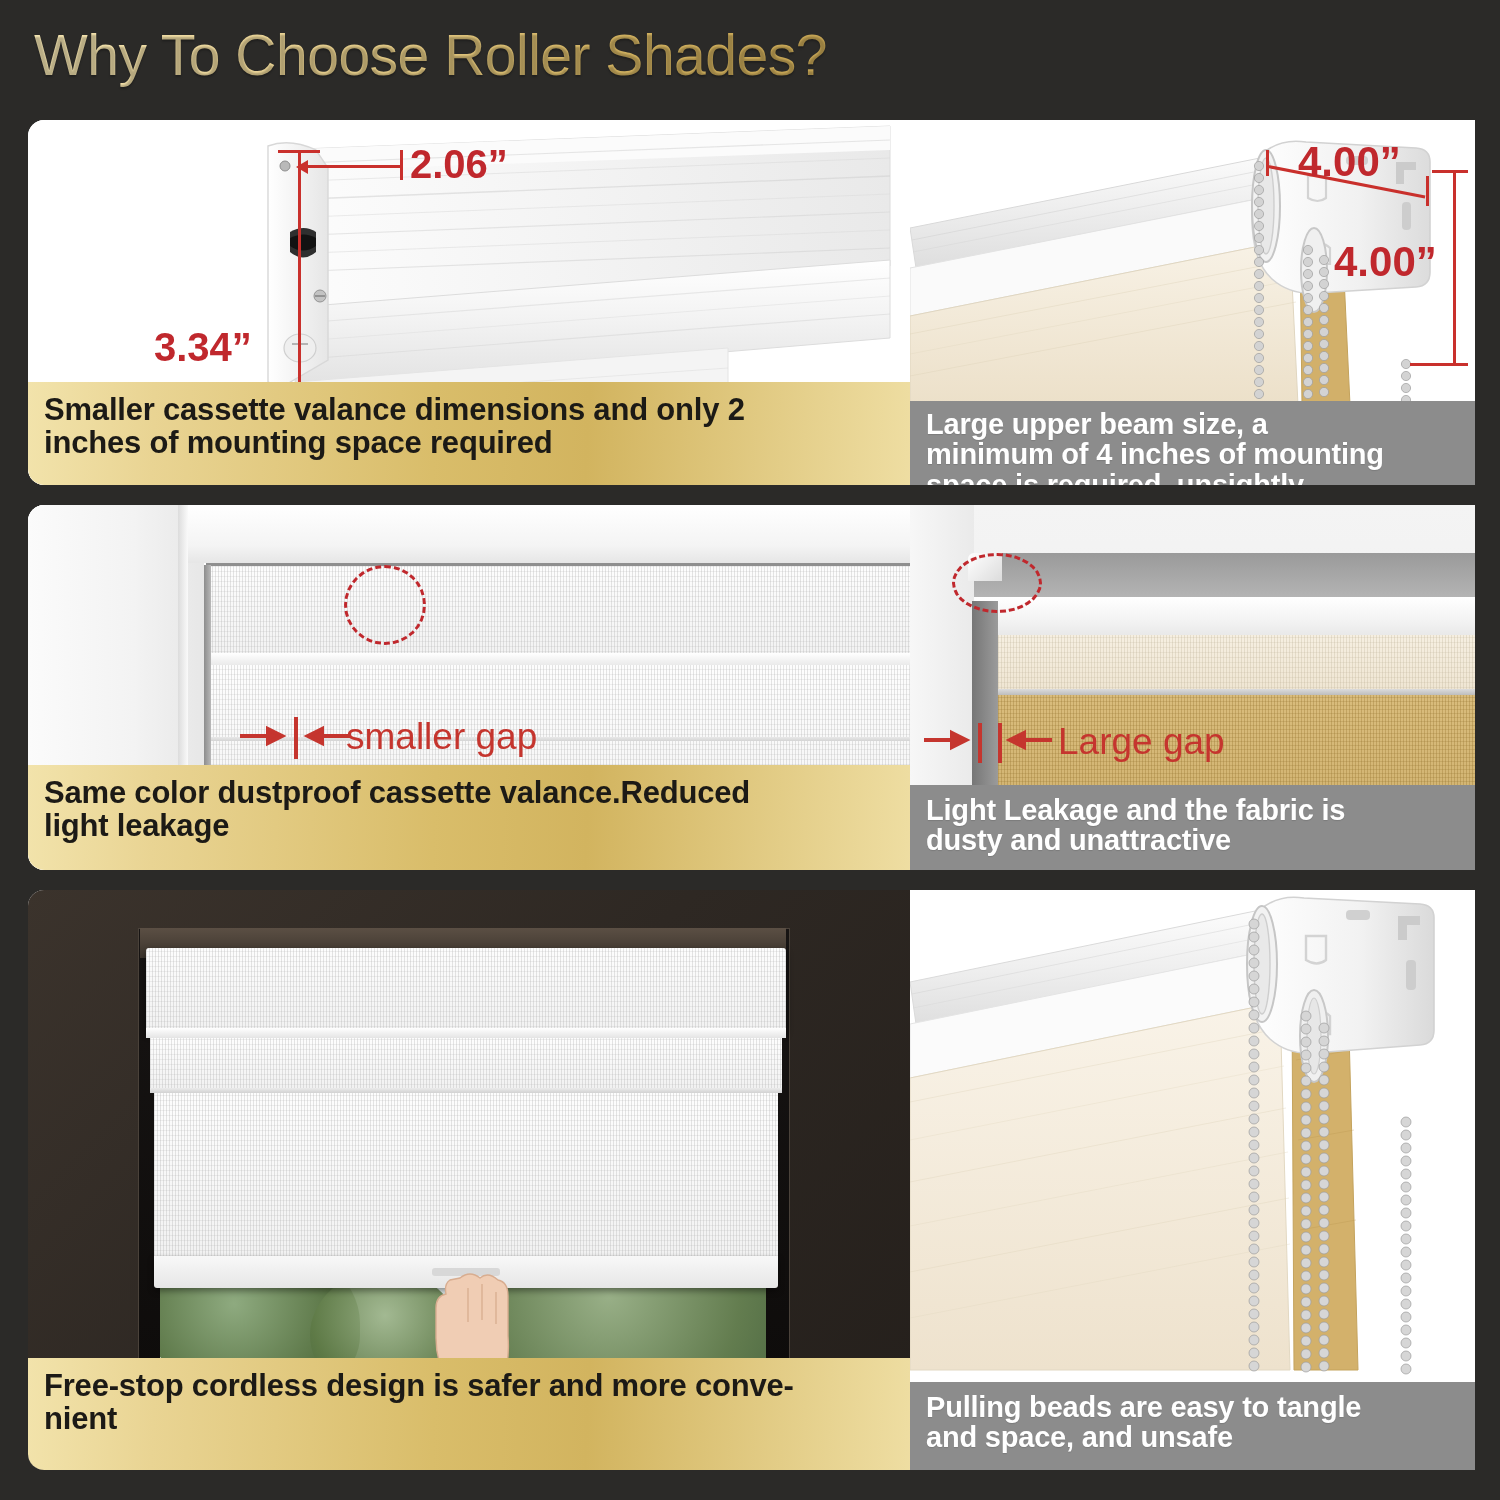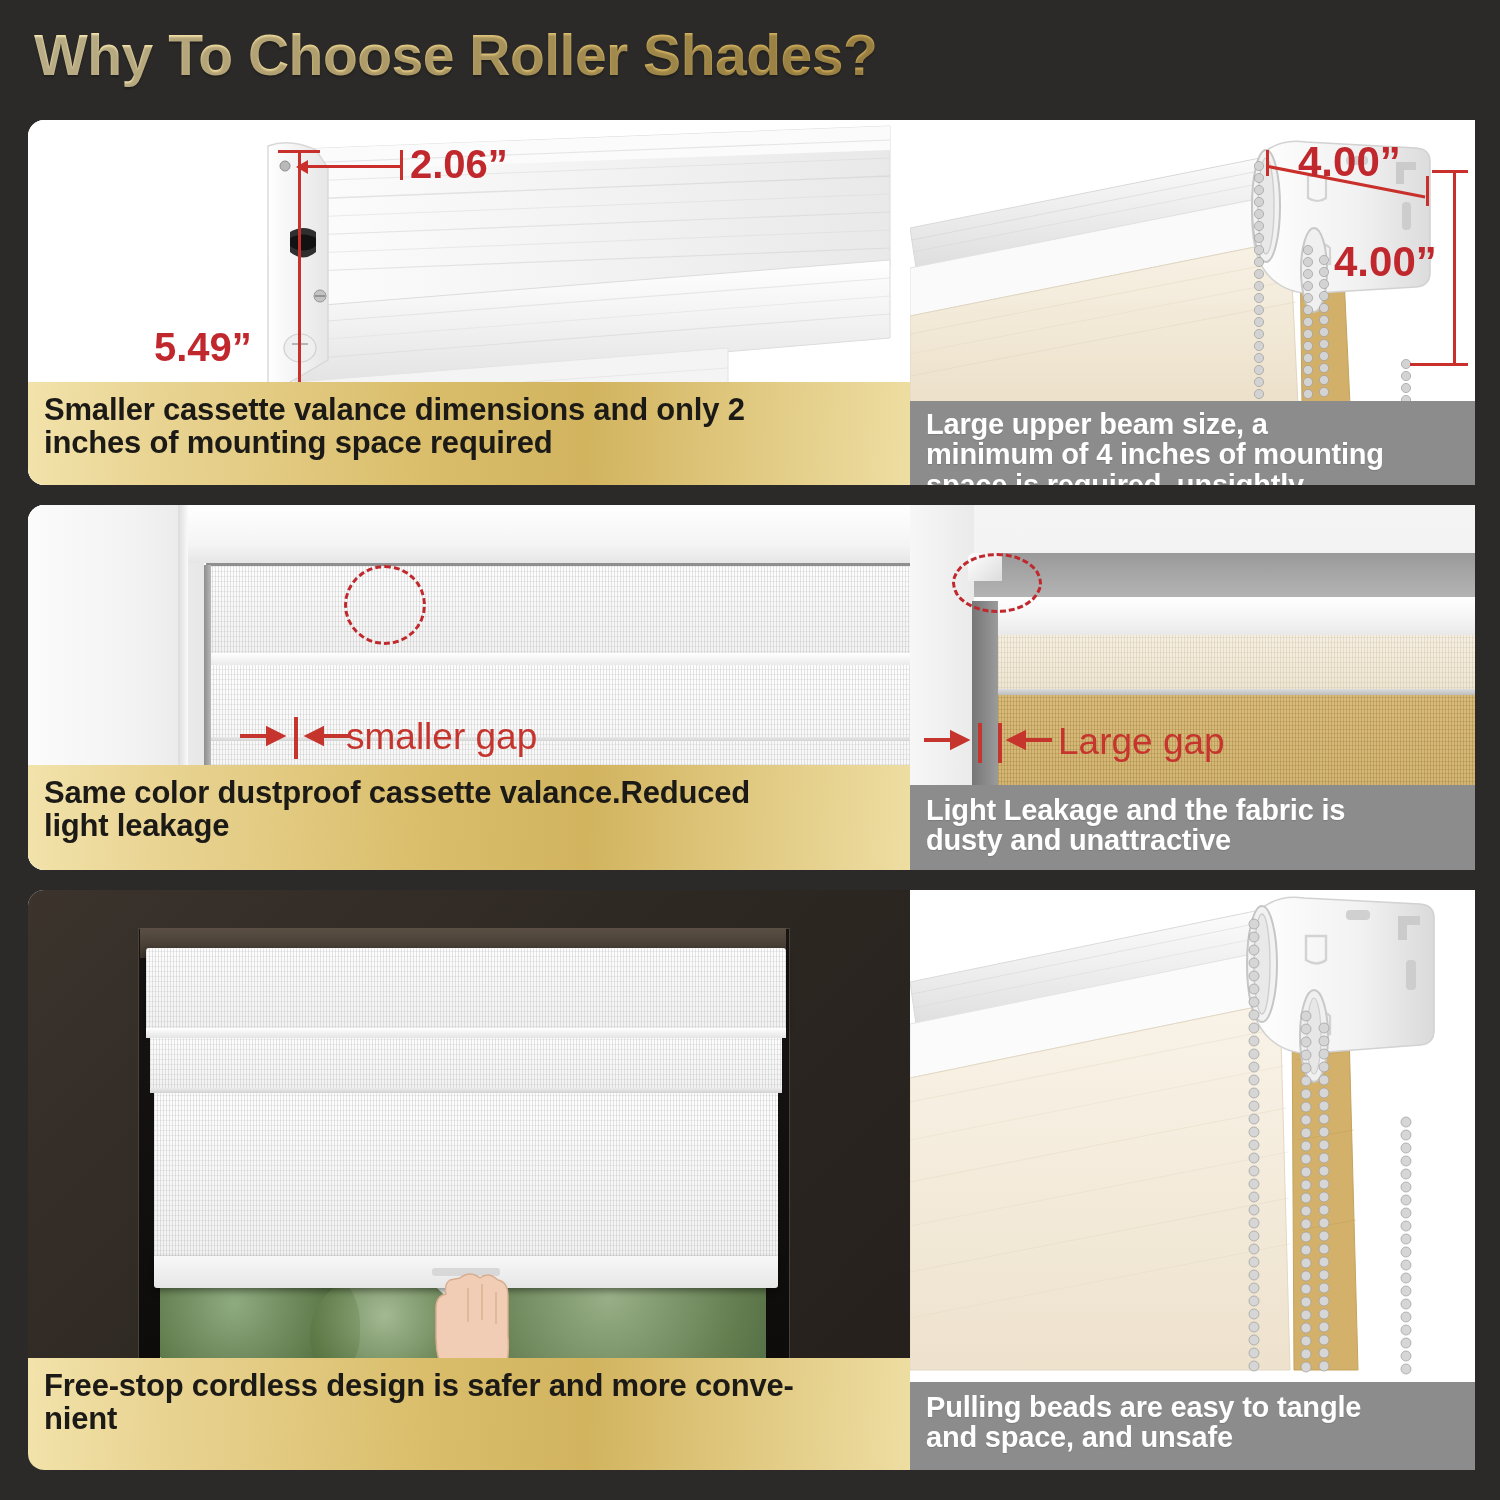--- a/index.html
+++ b/index.html
@@ -6,21 +6,21 @@
   body{
     width:1500px;height:1500px;
     background:#2b2a28;
     font-family:"Liberation Sans", sans-serif;
     overflow:hidden;
     position:relative;
   }
   
   #title{
     position:absolute;left:34px;top:22px;
-    font-size:57px;font-weight:bold;letter-spacing:-0.5px;
+    font-size:57px;font-weight:normal;letter-spacing:-0.5px;
     background:linear-gradient(100deg,#f6e7b4 0%,#f0dba0 22%,#e3c983 48%,#d4b462 72%,#c9a755 100%);
     -webkit-background-clip:text;background-clip:text;
     color:transparent;-webkit-text-fill-color:transparent;
     white-space:nowrap;
     text-shadow:0 2px 2px rgba(0,0,0,.25);
   }
   
   .panel{position:absolute;overflow:hidden;background:#fff;}
   .panel.left{border-radius:16px;padding-left:32px;}
   .panel.right{border-radius:0;}
@@ -142,21 +142,21 @@
     <div class="dimline" style="left:272px;top:45px;width:102px;height:3px;"></div>
     <svg style="position:absolute;left:266px;top:38px;" width="16" height="18">
       <path d="M14,2 L2,9 L14,16 Z" fill="#c9302c"></path>
     </svg>
     <div class="dimline" style="left:372px;top:30px;width:3px;height:30px;"></div>
     <div class="dimtext" style="left:382px;top:22px;font-size:40px;">2.06”</div>
 
     <div class="dimline" style="left:270px;top:30px;width:3px;height:312px;"></div>
     <div class="dimline" style="left:250px;top:30px;width:42px;height:3px;"></div>
     <div class="dimline" style="left:250px;top:340px;width:42px;height:3px;"></div>
-    <div class="dimtext" style="left:126px;top:205px;font-size:40px;">5.49”</div>
+    <div class="dimtext" style="left:126px;top:205px;font-size:40px;">3.34”</div>
   </div>
 
   <div class="cap gold" style="height:103px;">
     <span class="ln">Smaller cassette valance dimensions and only 2</span>
     <span class="ln">inches of mounting space required</span>
   </div>
 </div>
 
 <div class="panel right" style="left:910px;top:120px;width:565px;height:365px;">
   <div class="photo">

